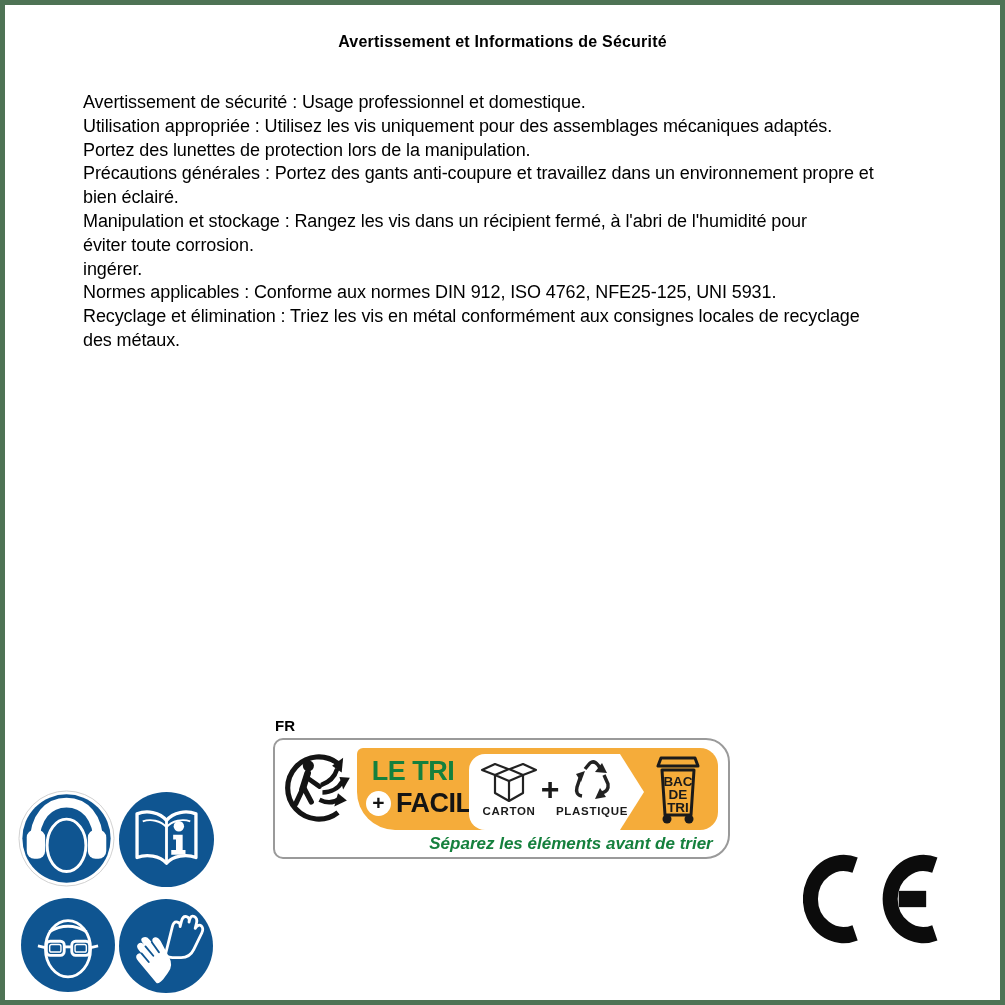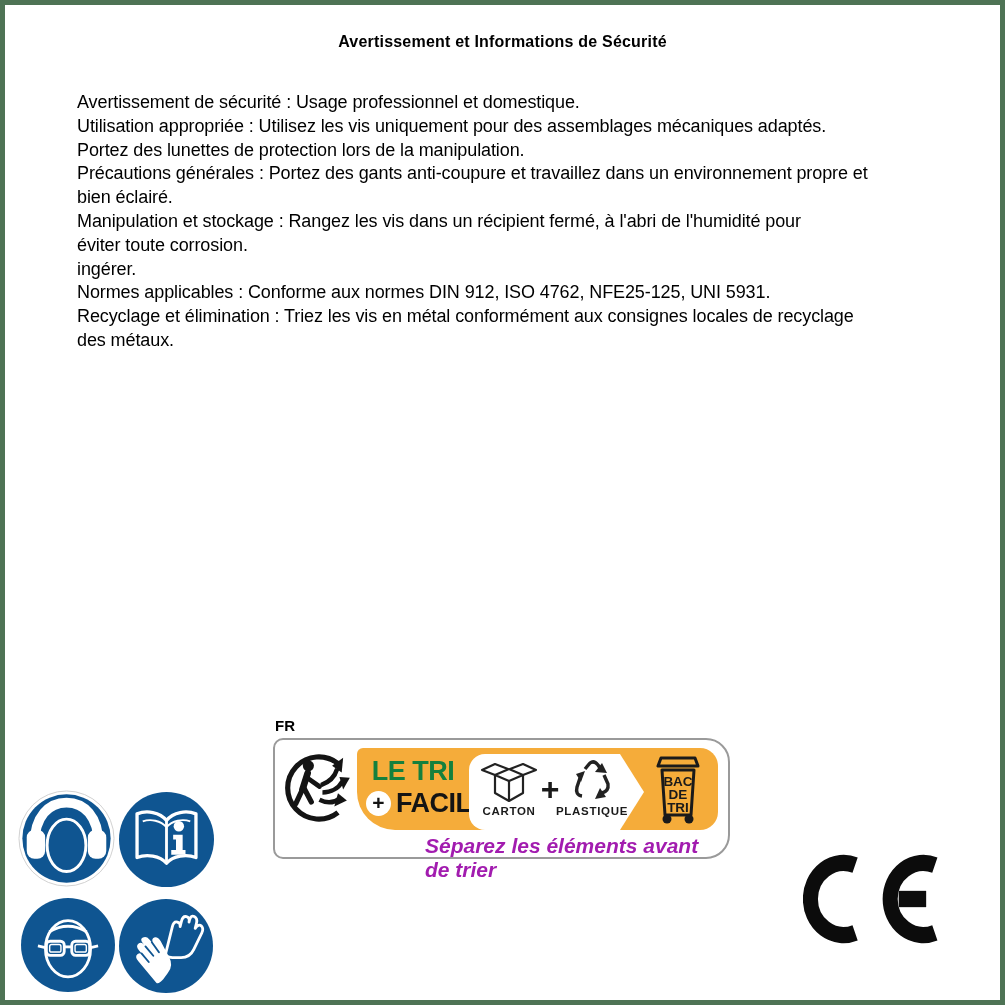--- a/index.html
+++ b/index.html
@@ -4,21 +4,21 @@
 <style>
   html,body{margin:0;padding:0;background:#fff;}
   .page{
     position:relative;width:1005px;height:1005px;box-sizing:border-box;
     background:#fff;border:5px solid #4e7355;overflow:hidden;
     font-family:"Liberation Sans","DejaVu Sans",sans-serif;color:#000;
   }
   .title{position:absolute;top:28px;left:0;width:100%;text-align:center;
     font-size:16px;font-weight:bold;letter-spacing:.2px;}
   .body-block{position:absolute;left:72px;top:86px;font-size:18px;line-height:23.8px;letter-spacing:-.1px;}
-  .body-block div{white-space:nowrap;}
+  .body-block div{white-space:nowrap;margin-left:6px;}
 
   
   .picto{position:absolute;}
 
   
   .fr-label{position:absolute;left:270px;top:712px;font-size:15px;font-weight:bold;}
   .infotri-rect{position:absolute;left:268px;top:733px;width:457px;height:121px;box-sizing:border-box;
     background:#fff;border:2px solid #9a9a9a;border-radius:10px 24px 24px 10px;}
   .triman{position:absolute;left:276px;top:740px;}
   .banner{position:absolute;left:352px;top:743px;width:361px;height:82px;background:#F5AC3A;
@@ -28,22 +28,22 @@
   .plus-badge{position:absolute;left:361px;top:786px;width:25px;height:25px;border-radius:50%;
     background:#fff;color:#141414;font-weight:bold;font-size:21px;line-height:24px;text-align:center;}
   .facile{position:absolute;left:391px;top:783px;font-size:27px;font-weight:bold;letter-spacing:-.5px;color:#141414;}
   .white-inset{position:absolute;left:464px;top:749px;width:151px;height:76px;background:#fff;border-radius:16px 0 0 16px;}
   .white-tip{position:absolute;left:615px;top:749px;width:0;height:0;
     border-top:38px solid transparent;border-bottom:38px solid transparent;border-left:24px solid #fff;}
   .mat-icon{position:absolute;}
   .mat-label{position:absolute;font-size:11.5px;font-weight:bold;letter-spacing:.7px;text-align:center;color:#1a1a1a;}
   .plus2{position:absolute;left:532px;top:766px;width:26px;text-align:center;
     font-size:32px;font-weight:bold;color:#1a1a1a;}
-  .tagline{position:absolute;left:420px;top:829px;width:292px;text-align:left;
-    font-size:21px;font-style:italic;font-weight:bold;color:#a21caf;}
+  .tagline{position:absolute;left:420px;top:829px;width:292px;text-align:center;
+    font-size:17px;font-style:italic;font-weight:bold;color:#15803d;}
 
   .responsible{position:absolute;left:278px;top:871px;width:445px;text-align:center;
     font-size:16.5px;font-weight:bold;line-height:22.3px;}
 
   .ce{position:absolute;left:798px;top:846px;}
 </style>
 </head>
 <body>
 
 <div class="page">

